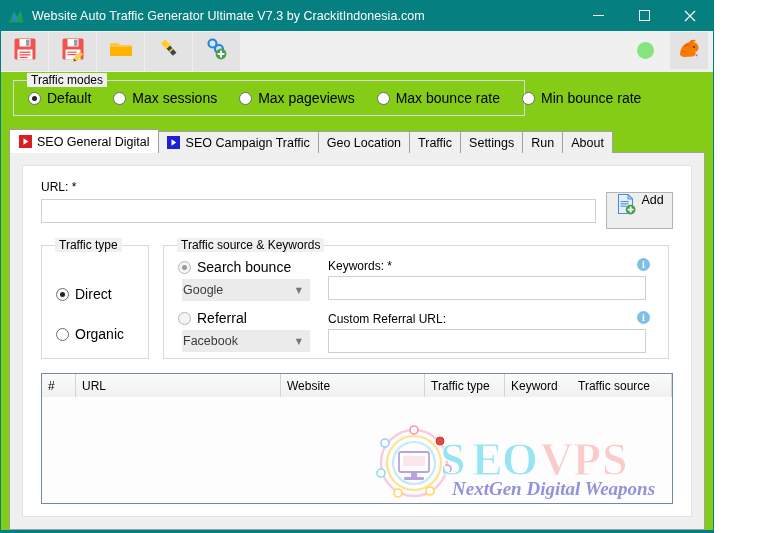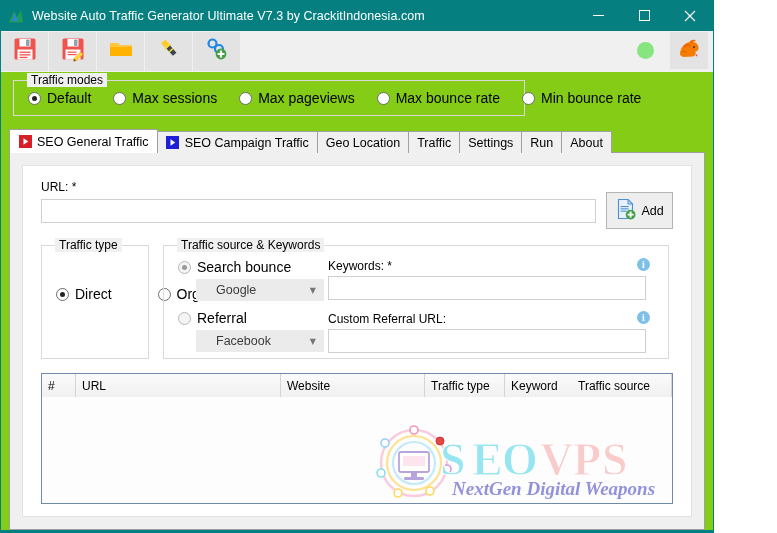--- a/index.html
+++ b/index.html
@@ -122,36 +122,36 @@
   .txtbox {
     background: #ffffff; border: 1px solid #cfcfcf;
     height: 24px; font-size: 12.5px; color: #000;
     padding: 0 5px; outline: none; width: 100%;
     font-family: "Liberation Sans", sans-serif;
   }
   .url-input-wrap { flex: 1 1 auto; }
   .add-btn {
     width: 67px; height: 37px; flex: 0 0 67px;
     background: #eeeeee; border: 1px solid #b4b4b4;
-    display: flex; align-items: center; justify-content: center; gap: 4px;
+    display: flex; justify-content: center; gap: 4px;
     font-size: 12.5px; color: #000; margin-top: -7px;
   }
 
   
   .mid { display: flex; gap: 14px; margin-top: 16px; }
   .gb-traffic-type { width: 108px; height: 114px; }
   .gb-source { width: 506px; height: 114px; }
-  .tt-body { padding: 40px 0 0 14px; display: flex; flex-direction: row; gap: 24px; }
+  .tt-body { padding: 40px 0 0 14px; display: flex; flex-direction: column; gap: 24px; }
   .src-body { display: flex; padding: 13px 0 0 14px; }
   .src-left { width: 150px; }
   .src-right { flex: 1 1 auto; padding-right: 22px; }
   .combo {
-    width: 128px; height: 22px; margin: 4px 0 0 18px;
+    width: 128px; height: 22px; margin: 4px 0 0 4px;
     background: #ebebeb; border: 1px solid #ebebeb;
-    display: flex; align-items: center; padding: 0 19px;
+    display: flex; align-items: center; padding: 0 0;
     font-size: 12.5px; color: #3b3b3b; position: relative;
   }
   .combo .chev {
     position: absolute; right: 7px; top: 50%; transform: translateY(-50%);
     font-size: 8px; color: #767676; font-family: "DejaVu Sans", sans-serif;
   }
   .field-block { margin-bottom: 12px; position: relative; }
   .field-block .lbl { display: block; margin-bottom: 3px; }
   .info-icon {
     position: absolute; right: -4px; top: -1px;
@@ -320,21 +320,21 @@
   </div>
 
   <div class="tabstrip">
     <div class="tab active">
       <span class="tab-play">
         <svg width="13" height="13" viewBox="0 0 13 13">
             <rect width="13" height="13" fill="#d81f26"></rect>
             <path d="M4.5 3.2 L9.3 6.5 L4.5 9.8 Z" fill="#fff"></path>
           </svg>
       </span>
-      <span>SEO General Traffic</span>
+      <span>SEO General Digital</span>
     </div>
     <div class="tab">
       <span class="tab-play">
         <svg width="13" height="13" viewBox="0 0 13 13">
             <rect width="13" height="13" fill="#1f1fd8"></rect>
             <path d="M4.5 3.2 L9.3 6.5 L4.5 9.8 Z" fill="#fff"></path>
           </svg>
       </span>
       <span>SEO Campaign Traffic</span>
     </div>

